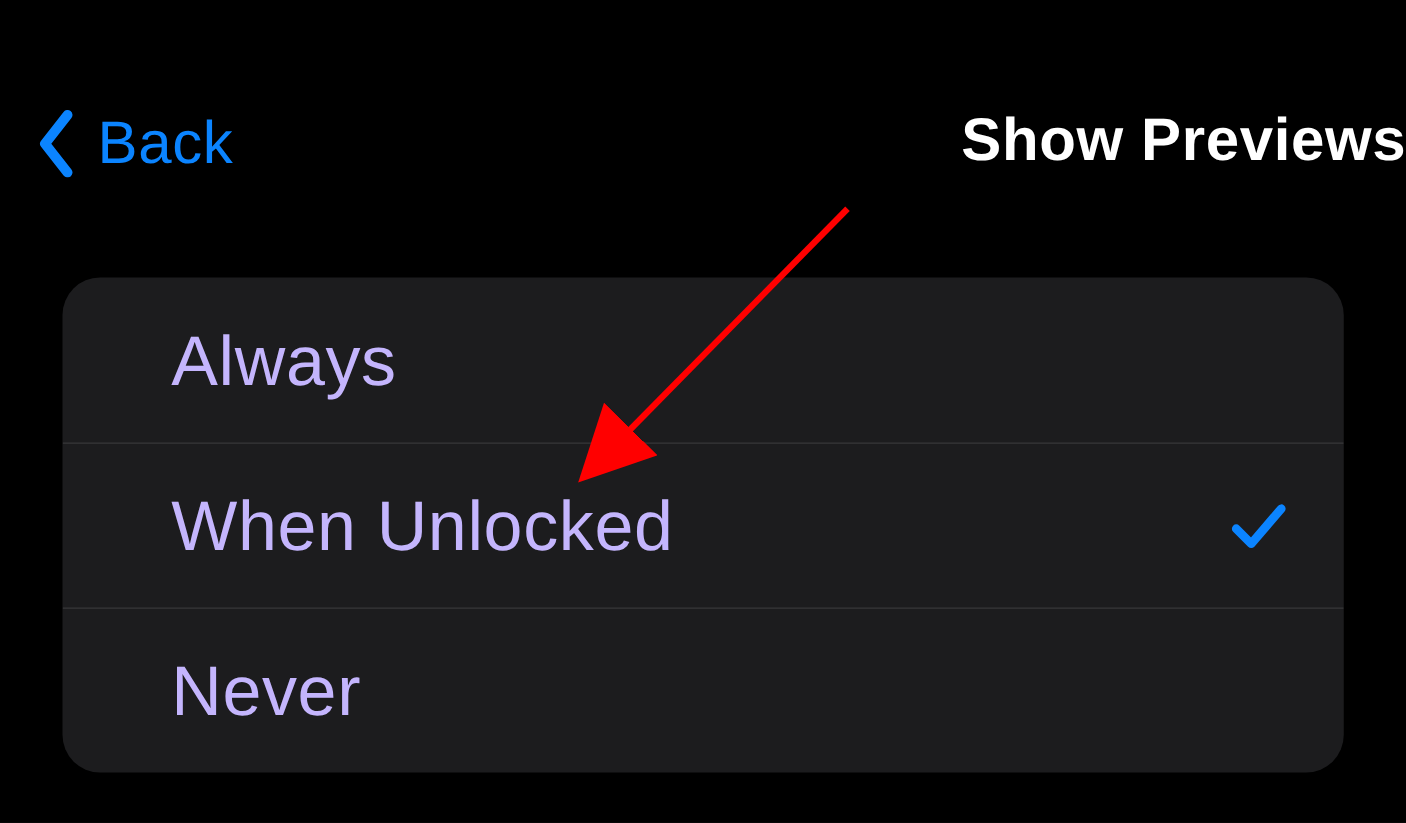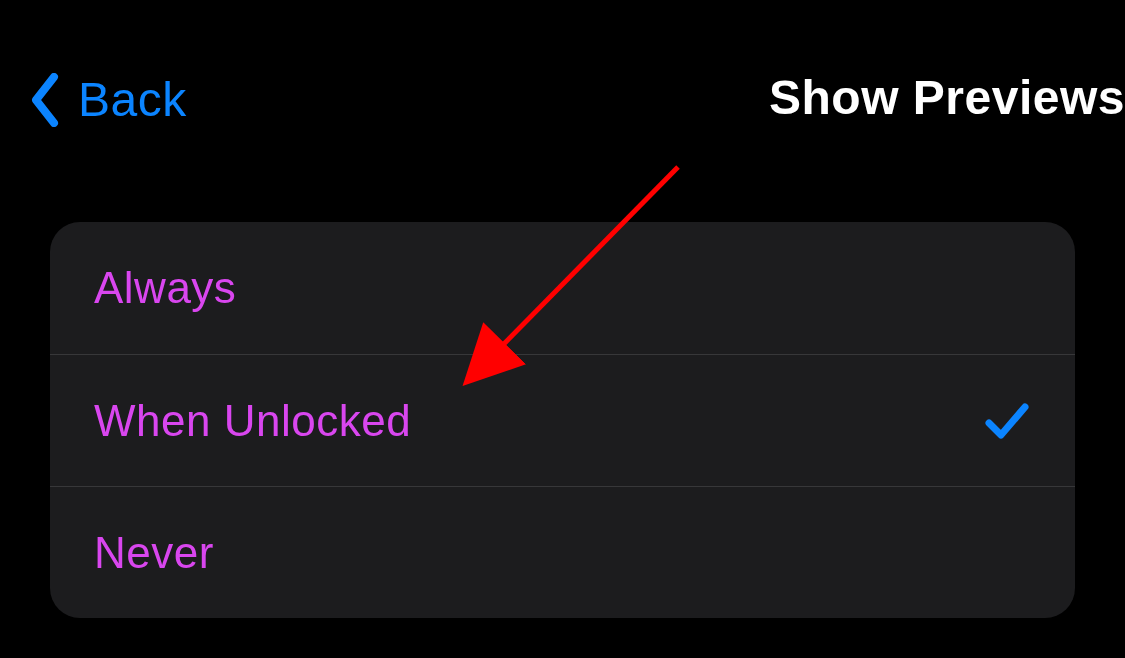--- a/index.html
+++ b/index.html
@@ -8,20 +8,21 @@
       height: 658px;
       background: #000000;
       font-family: -apple-system, "SF Pro Text", "Helvetica Neue", Arial, sans-serif;
       overflow: hidden;
       color: #fff;
     }
     .nav {
       position: relative;
       height: 160px;
       width: 100%;
+      margin-top: 15px;
     }
     .back {
       position: absolute;
       left: 28px;
       top: 72px;
       display: flex;
       align-items: center;
       color: #0b84ff;
       cursor: pointer;
     }
@@ -59,24 +60,25 @@
       justify-content: space-between;
       padding: 0 44px;
       height: 132px;
       cursor: pointer;
     }
     .row + .row {
       border-top: 1px solid rgba(255,255,255,0.12);
       gap: 19px;
     }
     .row-label {
-      font-size: 44px;
+      font-size: 56px;
       font-weight: 400;
-      color: #d946ef;
+      color: #c4b5fd;
       letter-spacing: 0.5px;
+      margin-left: 43px;
     }
     .check {
       width: 48px;
       height: 48px;
       color: #0b84ff;
       flex: 0 0 auto;
     }
     .arrow-annotation {
       position: absolute;
       left: 0; top: 0;

